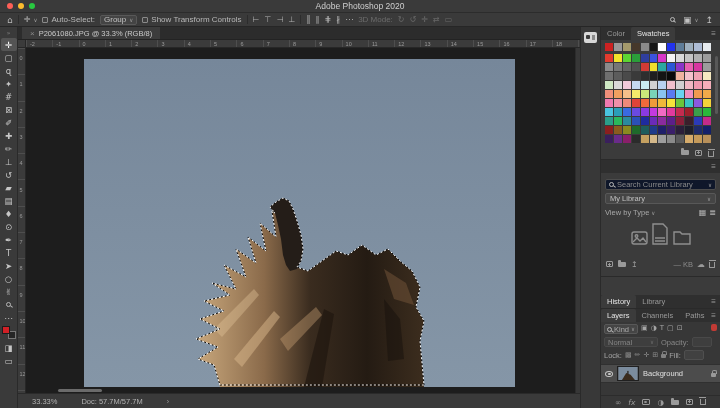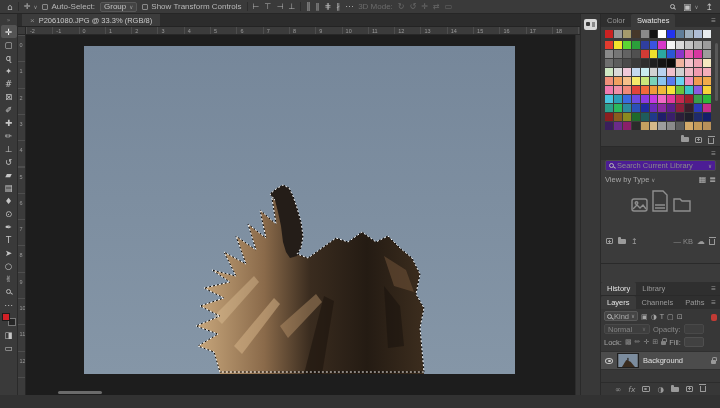--- a/index.html
+++ b/index.html
@@ -120,64 +120,72 @@
   .padlock{width:5px;height:4px;background:#9a9a9a;border-radius:1px;position:relative;margin-top:3px;display:inline-block;}
   .padlock::before{content:"";position:absolute;top:-3px;left:0.5px;width:3px;height:3px;border:1px solid #9a9a9a;
                    border-bottom:none;border-radius:2px 2px 0 0;}
   .eyei{width:8px;height:6px;border:1px solid #c8c8c8;border-radius:50%;position:relative;display:inline-block;}
   .eyei::after{content:"";position:absolute;left:2px;top:1px;width:2.5px;height:2.5px;background:#c8c8c8;
                border-radius:50%;}
   .fxtxt{font-style:italic;font-size:7.5px;color:#9a9a9a;}
 
   
   .panel-libraries{height:117px;}
-  .libsearch{margin:0 4px 3px;background:#4c1d95;border:1px solid #4c4c4c;border-radius:2px;height:11px;
+  .libsearch{margin:6px 4px 3px;background:#0f172a;border:1px solid #4c4c4c;border-radius:2px;height:11px;
              display:flex;align-items:center;gap:3px;padding:0 3px;color:#8a8a8a;}
   .libsearch .chev{margin-left:auto;}
   .libselect{margin:0 4px 3px;background:#454545;border:1px solid #585858;border-radius:2px;height:11px;
              display:flex;align-items:center;justify-content:space-between;padding:0 4px;color:#c0c0c0;}
   .viewby{display:flex;align-items:center;gap:2px;padding:0 4px;color:#a8a8a8;height:11px;}
   .viewby .ricons{margin-left:auto;display:flex;gap:3px;font-size:8px;color:#b5b5b5;font-family:"DejaVu Sans",sans-serif;}
   .libart{display:flex;justify-content:center;padding:3px 0 2px;}
   .libfooter{display:flex;align-items:center;gap:5px;padding:2px 5px 0;color:#9a9a9a;flex:1;}
   .libfooter .ml{margin-left:auto;display:flex;align-items:center;gap:4px;}
   .kb{color:#8a8a8a;}
   .cloudg{font-family:"DejaVu Sans",sans-serif;font-size:8px;color:#9a9a9a;}
 
   
   .panel-history{height:14px;margin-top:18px;}
 
   
   .panel-layers{flex:1;border-bottom:none;background:#373737;}
-  .lfilter{display:flex;align-items:flex-end;gap:3px;padding:2px 3px 1px;}
+  .lfilter{display:flex;align-items:flex-start;gap:3px;padding:2px 3px 1px;}
   .kindbox{display:flex;align-items:center;gap:2px;background:#454545;border:1px solid #585858;border-radius:2px;
            height:10px;padding:0 2px;color:#aaa;}
   .lfilter .icons{display:flex;gap:3px;font-size:7px;color:#a5a5a5;font-family:"DejaVu Sans",sans-serif;align-items:center;}
   .ftoggle{margin-left:auto;width:6px;height:7px;border-radius:2px;background:#c23b35;}
   .lblend{display:flex;align-items:center;gap:3px;padding:2px 3px 1px;opacity:.55;}
   .normalbox{display:flex;align-items:center;justify-content:space-between;background:#454545;
-             border:1px solid #585858;border-radius:2px;height:10px;width:46px;padding:0 3px;color:#c0c0c0;}
+             border:1px solid #585858;border-radius:2px;height:10px;width:54px;padding:0 3px;color:#c0c0c0;}
   .minibox{background:#454545;border:1px solid #585858;border-radius:2px;height:10px;width:20px;}
   .llock{display:flex;align-items:center;gap:3px;padding:2px 3px;opacity:.75;}
   .llock .icons{display:flex;gap:3px;font-size:7px;color:#a5a5a5;font-family:"DejaVu Sans",sans-serif;align-items:center;}
   .lrow{height:19px;background:#4c4c4c;border-top:1px solid #303030;border-bottom:1px solid #303030;
         display:flex;align-items:center;gap:4px;padding:0 4px;margin-top:2px;}
   .lthumb{width:22px;height:15px;border:1px solid #202020;display:block;}
   .lname{color:#e0e0e0;}
   .lrow .padlock{margin-left:auto;}
   .lspacer{flex:1;}
   .lfooter{height:13px;border-top:1px solid #2c2c2c;display:flex;align-items:center;justify-content:center;
            gap:7px;color:#9a9a9a;font-family:"DejaVu Sans",sans-serif;font-size:7.5px;}
   .lfooter .gicon{color:#9a9a9a;}
 </style>
 </head>
 <body>
 
 <div class="app">
 
+  <div class="titlebar">
+    <div class="lights">
+      <span class="light red"></span>
+      <span class="light yellow"></span>
+      <span class="light green"></span>
+    </div>
+    <div class="wtitle">Adobe Photoshop 2020</div>
+  </div>
 
   <div class="optionsbar">
     <span class="gicon" style="font-size:9px">⌂</span>
     <span class="vdiv"></span>
     <span class="obitem">
       <span class="gicon">✛</span>
       <span class="chev">∨</span>
     </span>
     <span class="obitem">
       <span class="cb"></span>
@@ -358,20 +366,25 @@
             <path fill="none" stroke="#fff" stroke-width="0.9" stroke-dasharray="2 2" d="
               M136,326 L130,306 114,300 134,288 112,280 136,270 116,260 140,252 120,242 146,236
               128,224 152,230 140,206 162,218 152,190 172,204 164,178 182,192 176,164 192,178
               188,152 191,154 186,148 192,143 199,139 205,142 209,150 213,162 217,176 219,190
               217,202 213,208 224,212 238,202 252,192 264,196 278,186 292,196 304,190 316,202
               328,212 336,228 332,248 340,262 336,282 340,326 Z"></path>
           </svg>
           <span class="hthumb"></span>
         </div>
         <div class="vscroll"></div>
+      </div>
+      <div class="statusbar">
+        <span>33.33%</span>
+        <span>Doc: 57.7M/57.7M</span>
+        <span class="chev2">›</span>
       </div>
     </div>
 
     <div class="dockstrip">
       <span class="dockicon"></span>
     </div>
 
     <div class="panels">
 
       <div class="panel panel-swatches">
@@ -530,20 +543,24 @@
 
       <div class="panel panel-libraries">
         <div class="ptabs">
           <span class="pmenu">≡</span>
         </div>
         <div class="libsearch">
           <span class="mag"></span>
           <span>Search Current Library</span>
           <span class="chev">∨</span>
         </div>
+        <div class="libselect">
+          <span>My Library</span>
+          <span class="chev">∨</span>
+        </div>
         <div class="viewby">
           <span>View by Type</span>
           <span class="chev">∨</span>
           <span class="ricons">
             <span>▦</span>
             <span>≣</span>
           </span>
         </div>
         <div class="libart">
           <svg width="62" height="27" viewBox="0 0 62 27" fill="none" stroke="#8f8f8f" stroke-width="1.4">

